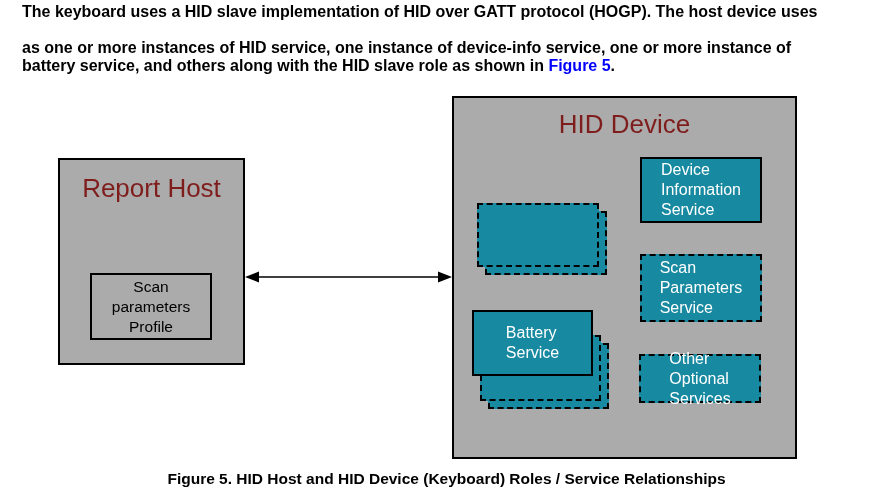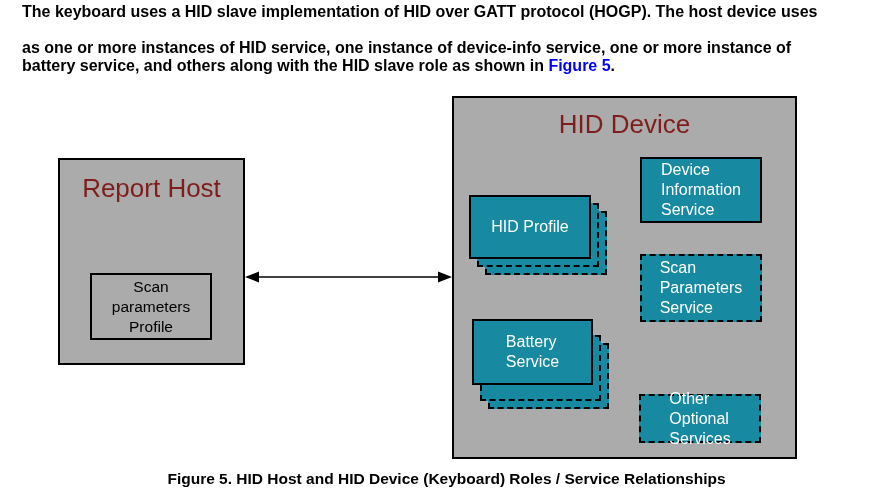--- a/index.html
+++ b/index.html
@@ -60,25 +60,25 @@
   .dashed { border: 2px dashed var(--border-black); }
 
   
   .hid-profile-main { left: 15px; top: 97px;  width: 122px; height: 64px; }
   .hid-profile-s1   { left: 23px; top: 105px; width: 122px; height: 64px; }
   .hid-profile-s2   { left: 31px; top: 113px; width: 122px; height: 64px; }
 
   .device-info      { left: 186px; top: 59px;  width: 122px; height: 66px; }
   .scan-service     { left: 186px; top: 156px; width: 122px; height: 68px; }
 
-  .battery-main     { left: 18px; top: 221px; width: 121px; height: 66px; }
+  .battery-main     { left: 18px; top: 212px; width: 121px; height: 66px; }
   .battery-s1       { left: 26px; top: 237px; width: 121px; height: 66px; }
   .battery-s2       { left: 34px; top: 245px; width: 121px; height: 66px; }
 
-  .other-optional   { left: 185px; top: 256px; width: 122px; height: 49px; margin-top: 40px; }
+  .other-optional   { left: 185px; top: 256px; width: 122px; height: 49px; }
 
   
   .caption {
     position: absolute; left: 0; top: 470px; width: 857px;
     text-align: center; font-weight: bold; font-size: 15.5px; color: #000; padding-left: 36px;
   }
 </style>
 </head>
 <body>
 
@@ -100,21 +100,20 @@
     <line x1="10" y1="10" x2="197" y2="10" stroke="#000" stroke-width="1.7"></line>
     <polygon points="0,10 14,4.5 14,15.5" fill="#000"></polygon>
     <polygon points="207,10 193,4.5 193,15.5" fill="#000"></polygon>
   </svg>
 
   <div class="hid-device">
     <div class="big-title hd-title">HID Device</div>
 
     <div class="service dashed hid-profile-s2"></div>
     <div class="service dashed hid-profile-s1"></div>
-    <div class="service solid hid-profile-main">HID Profile</div>
 
     <div class="service solid device-info">Device
 Information
 Service</div>
 
     <div class="service dashed scan-service">Scan
 Parameters
 Service</div>
 
     <div class="service dashed battery-s2"></div>

